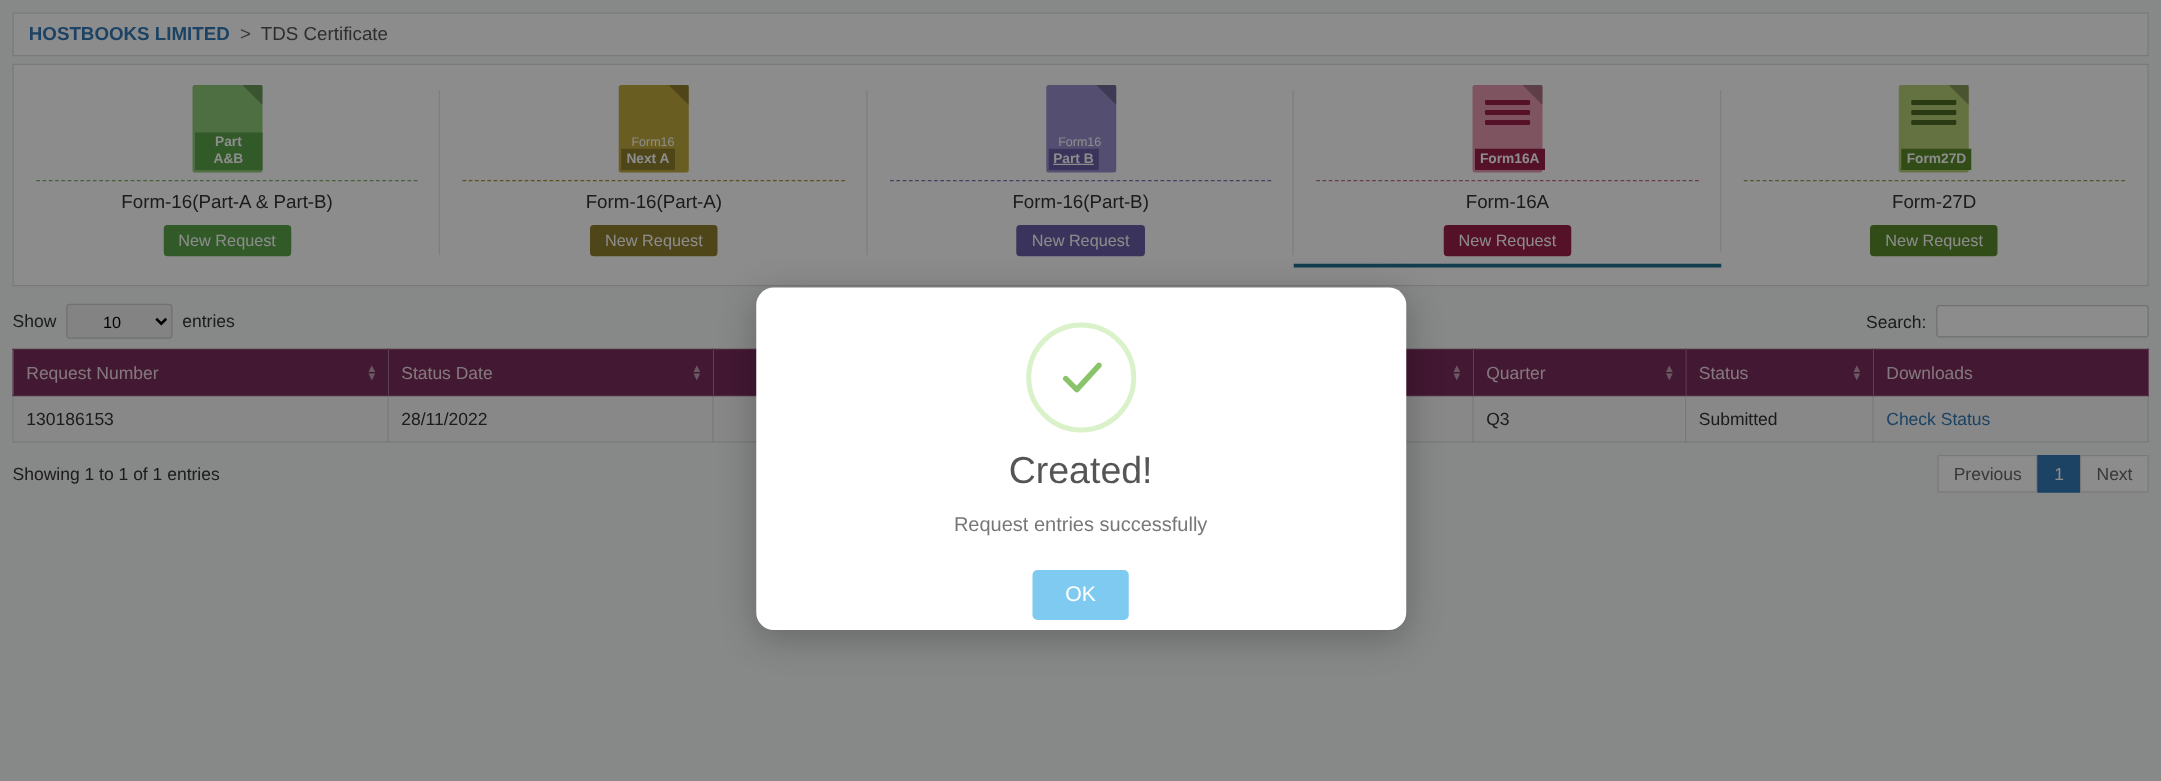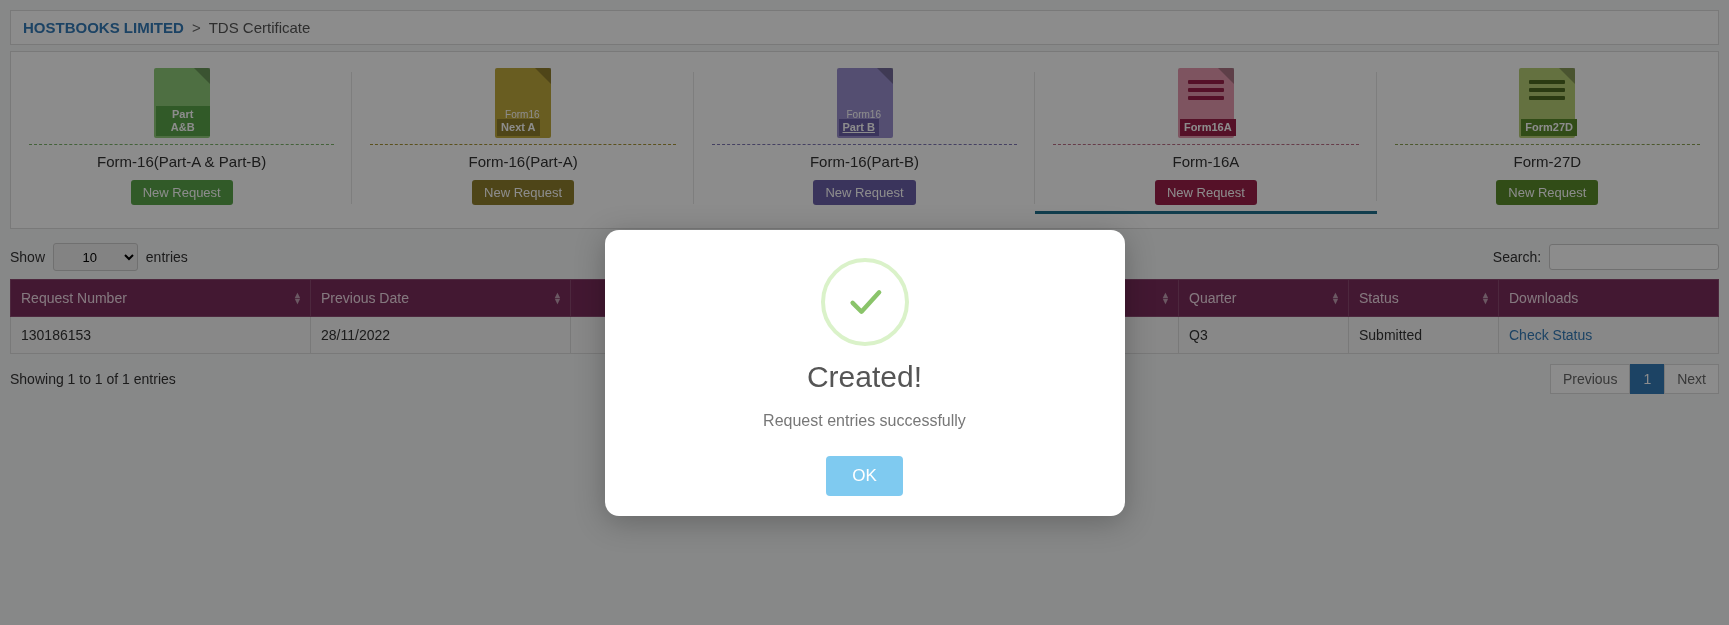--- a/index.html
+++ b/index.html
@@ -174,21 +174,21 @@
 
   
   .overlay {
     position: absolute; inset: 0;
     background: rgba(0,0,0,0.45);
     display: flex; align-items: flex-start; justify-content: center;
     padding-top: 230px;
   }
   .modal {
     width: 520px; background: #fff; border-radius: 14px;
-    padding: 28px 24px 20px;
+    padding: 28px 24px 8px;
     text-align: center;
     box-shadow: 0 6px 30px rgba(0,0,0,0.25);
   }
   .check-circle {
     width: 88px; height: 88px; border: 4px solid #daf2c9;
     border-radius: 50%; margin: 0 auto 14px;
     display: flex; align-items: center; justify-content: center;
   }
   .check-circle svg { width: 46px; height: 46px; }
   .modal-title { font-size: 30px; color: #555; margin: 6px 0 18px; }
@@ -300,21 +300,21 @@
       <col style="width:300px">
         <col style="width:260px">
         <col>
         <col style="width:170px">
         <col style="width:150px">
         <col style="width:220px">
     </colgroup>
     <thead>
       <tr>
         <th><span>Request Number</span><span class="sort-ind">▲<br>▼</span></th>
-        <th><span>Previous Date</span><span class="sort-ind">▲<br>▼</span></th>
+        <th><span>Status Date</span><span class="sort-ind">▲<br>▼</span></th>
         <th><span></span><span class="sort-ind">▲<br>▼</span></th>
         <th><span>Quarter</span><span class="sort-ind">▲<br>▼</span></th>
         <th><span>Status</span><span class="sort-ind">▲<br>▼</span></th>
         <th><span>Downloads</span></th>
       </tr>
     </thead>
     <tbody>
       <tr>
         <td>130186153</td>
         <td>28/11/2022</td>

